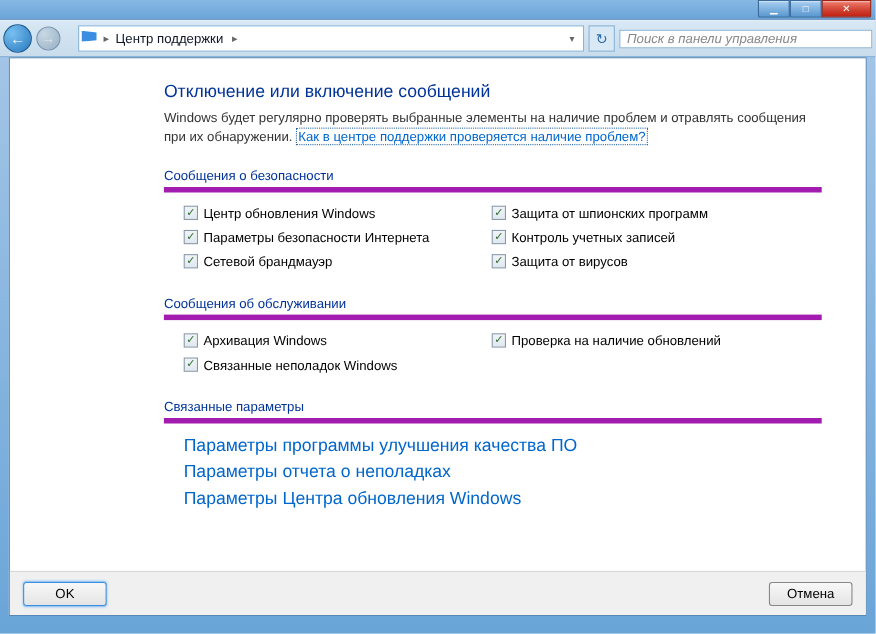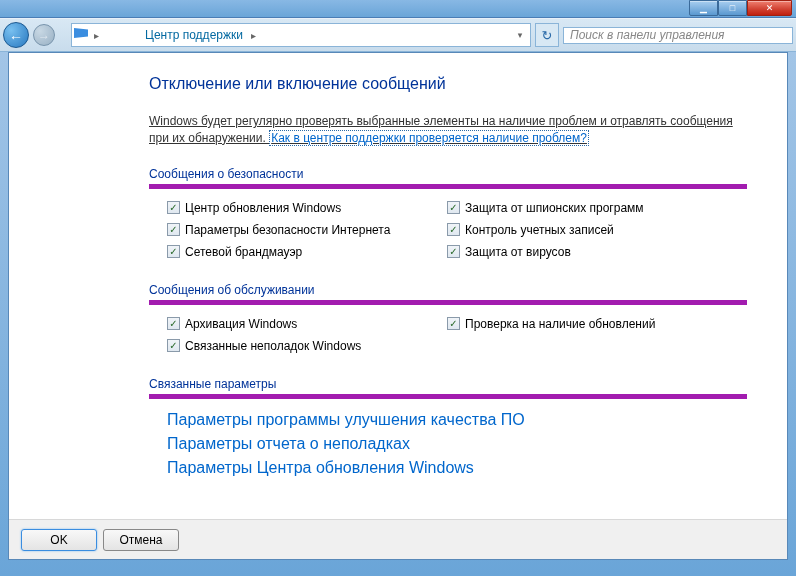--- a/index.html
+++ b/index.html
@@ -82,23 +82,22 @@
       padding: 0 2px;
       gap: 0;
       margin-left: 12px;
       position: relative;
     }
     .bc-segment {
       display: flex;
       align-items: center;
       padding: 0 6px 0 4px;
       height: 100%;
-      color: #0369a1;
-      font-size: 12px;
-      margin-left: 40px;
+      color: #0f172a;
+      font-size: 12px;
     }
     .bc-arrow {
       color: #666;
       font-size: 10px;
       padding: 0 2px;
     }
     .flag-icon {
       width: 16px;
       height: 14px;
       display: inline-block;
@@ -154,28 +153,27 @@
     }
     .content {
       flex: 1;
       padding: 22px 40px 10px 140px;
       overflow: hidden;
     }
     h1 {
       color: #003399;
       font-size: 16px;
       font-weight: normal;
-      margin-bottom: 20px;
+      margin-bottom: 6px;
     }
     .intro {
       color: #333;
       font-size: 12px;
       line-height: 1.4;
       margin-bottom: 20px;
-      text-decoration: underline;
     }
     .intro a {
       color: #0066cc;
       text-decoration: none;
       border: 1px dotted #2a6aa8;
       padding: 0 1px;
     }
     .section-title {
       color: #003399;
       font-size: 12px;
@@ -233,21 +231,21 @@
       text-decoration: none;
       font-size: 16px;
       margin-bottom: 6px;
     }
     
     .footer {
       height: 40px;
       background: #f0f0f0;
       border-top: 1px solid #d8d8d8;
       display: flex;
-      justify-content: flex-start;
+      justify-content: space-between;
       align-items: center;
       padding: 0 12px;
       gap: 6px;
     }
     .btn {
       min-width: 76px;
       height: 22px;
       border: 1px solid #888;
       background: linear-gradient(to bottom, #f8f8f8, #e4e4e4);
       border-radius: 3px;

